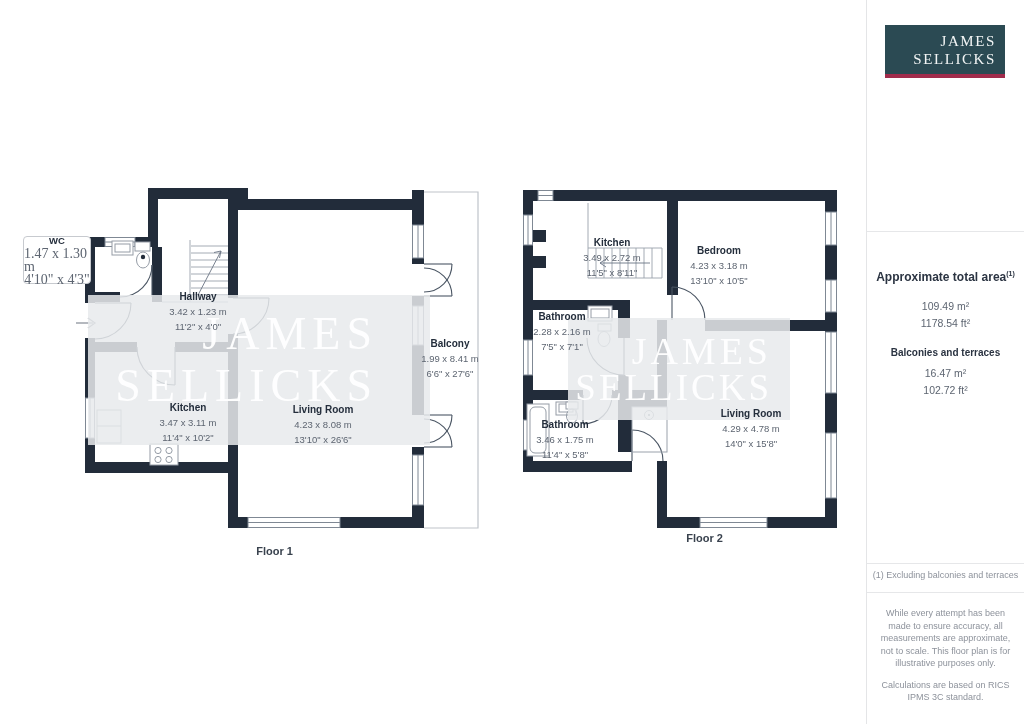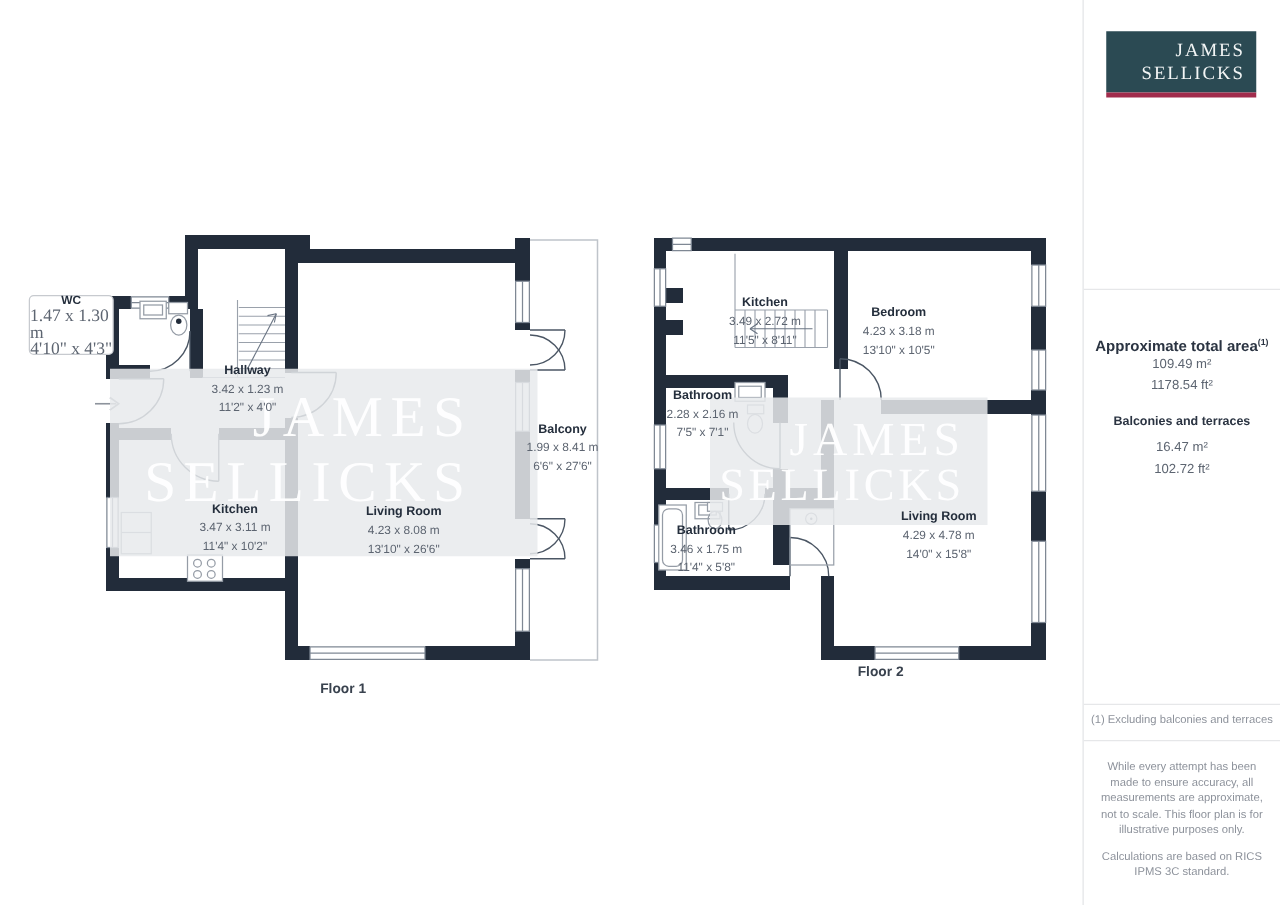--- a/index.html
+++ b/index.html
@@ -352,21 +352,21 @@
       </div>
       <div class="logo-stripe"></div>
     </div>
 
     <div class="sb-divider" style="top:231px;"></div>
 
     <div class="area-section">
       <div class="sb-title">
         <span>Approximate total area</span><sup>(1)</sup>
       </div>
-      <div class="sb-val" style="margin-top:1px;">109.49 m²</div>
+      <div class="sb-val" style="margin-top:16px;">109.49 m²</div>
       <div class="sb-val">1178.54 ft²</div>
       <div class="sb-sub">Balconies and terraces</div>
       <div class="sb-val" style="margin-top:9px;">16.47 m²</div>
       <div class="sb-val">102.72 ft²</div>
     </div>
 
     <div class="sb-divider" style="top:563px;"></div>
     <div class="footnote">(1) Excluding balconies and terraces</div>
     <div class="sb-divider" style="top:592px;"></div>
 

